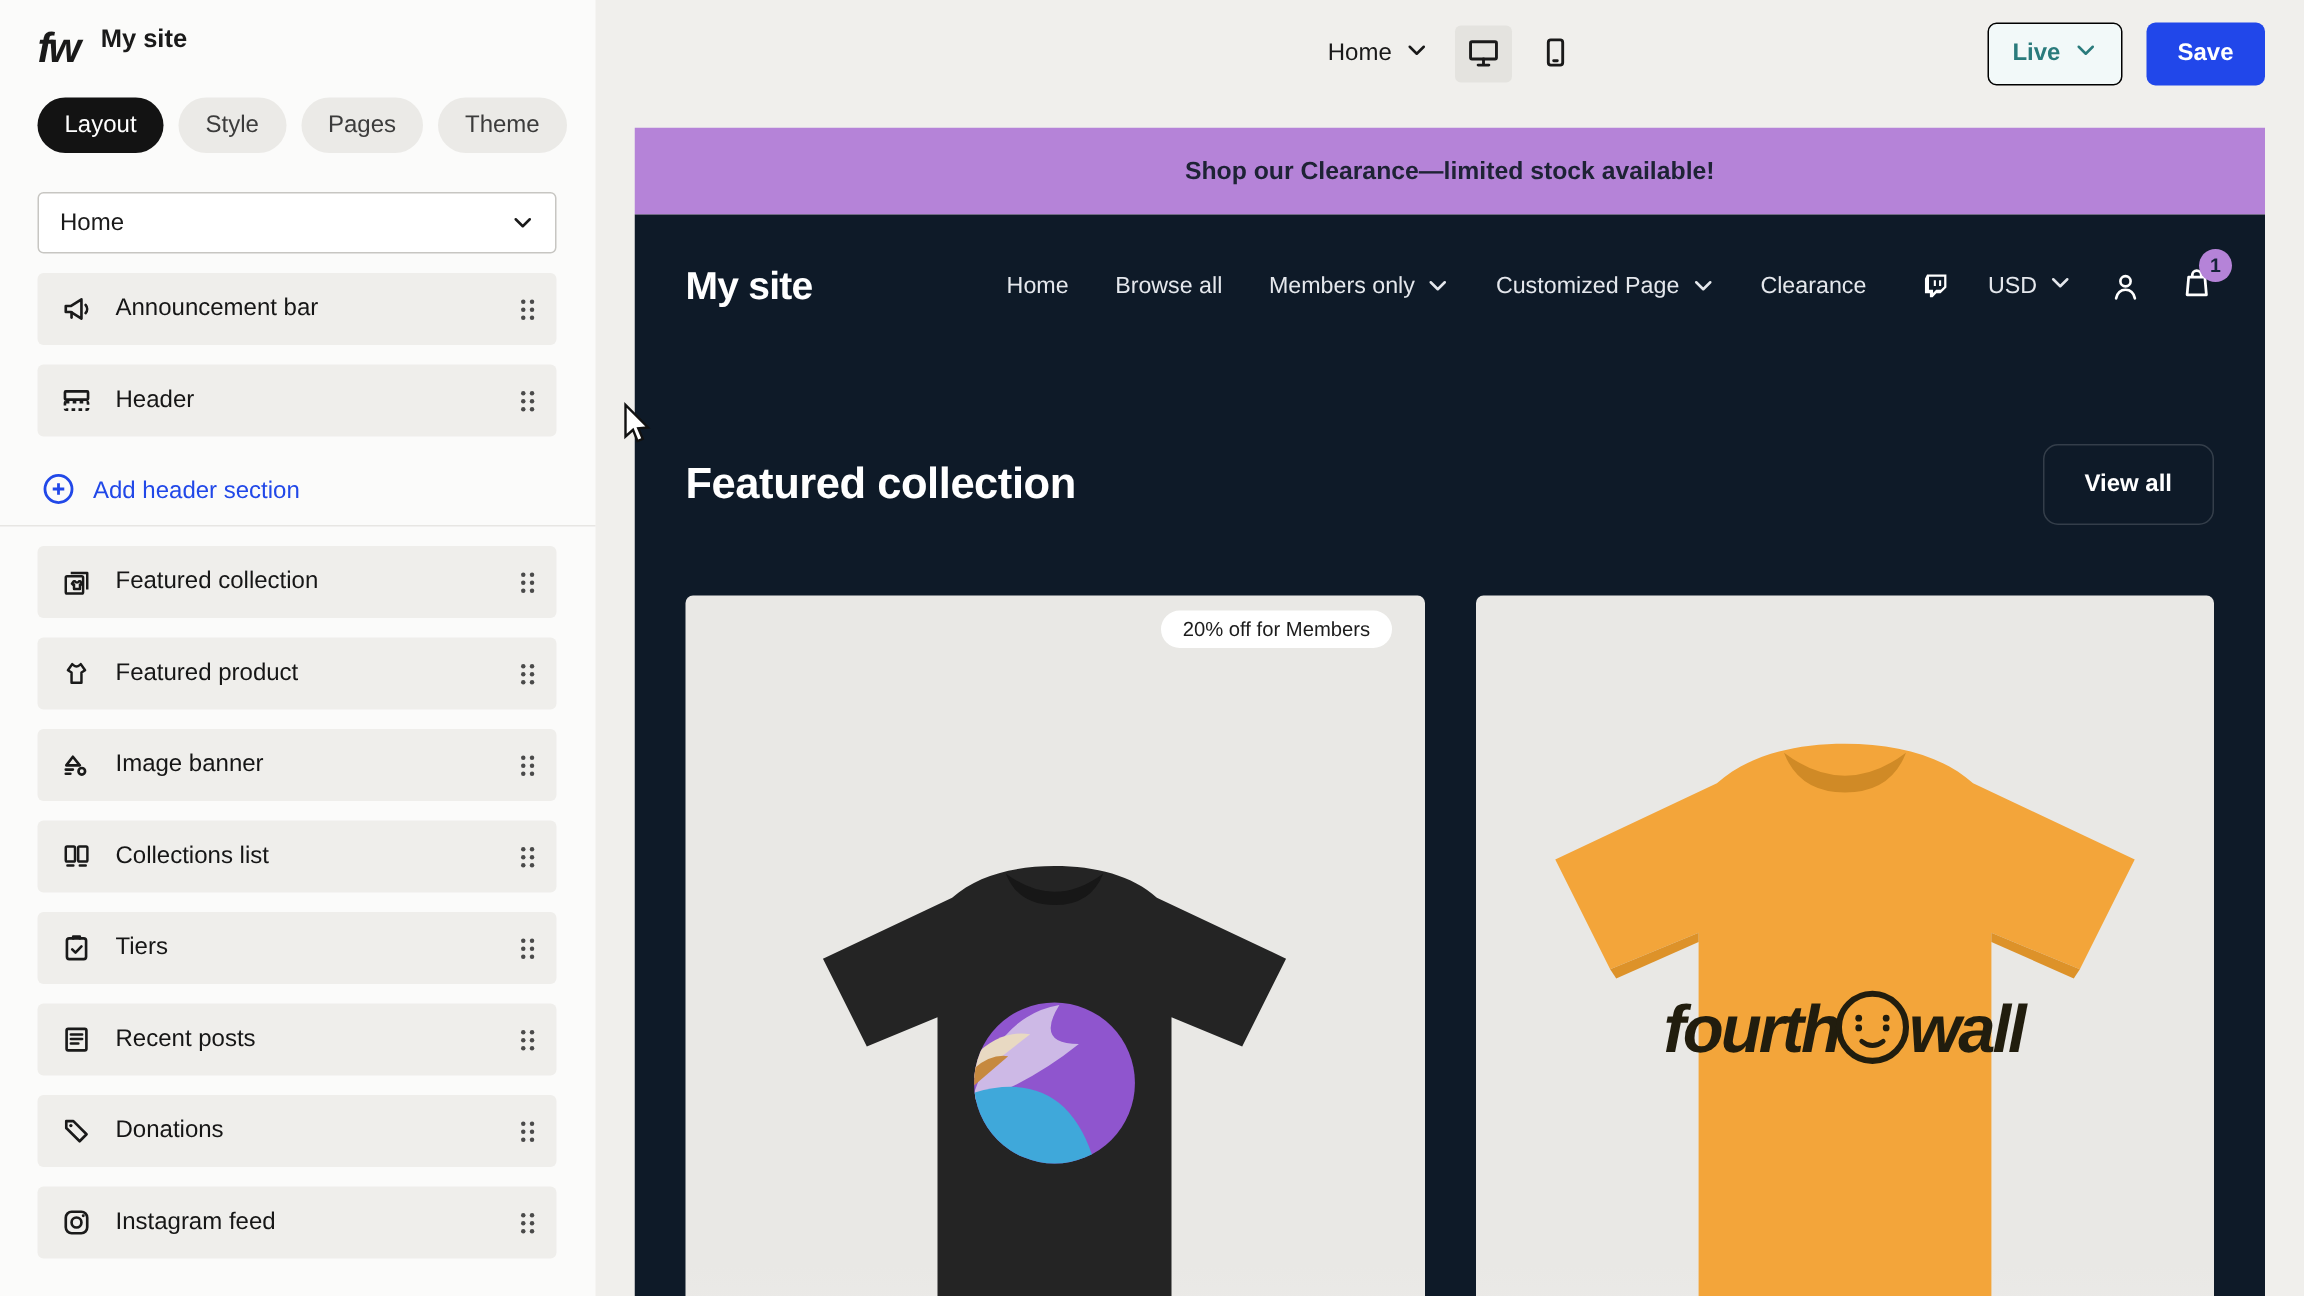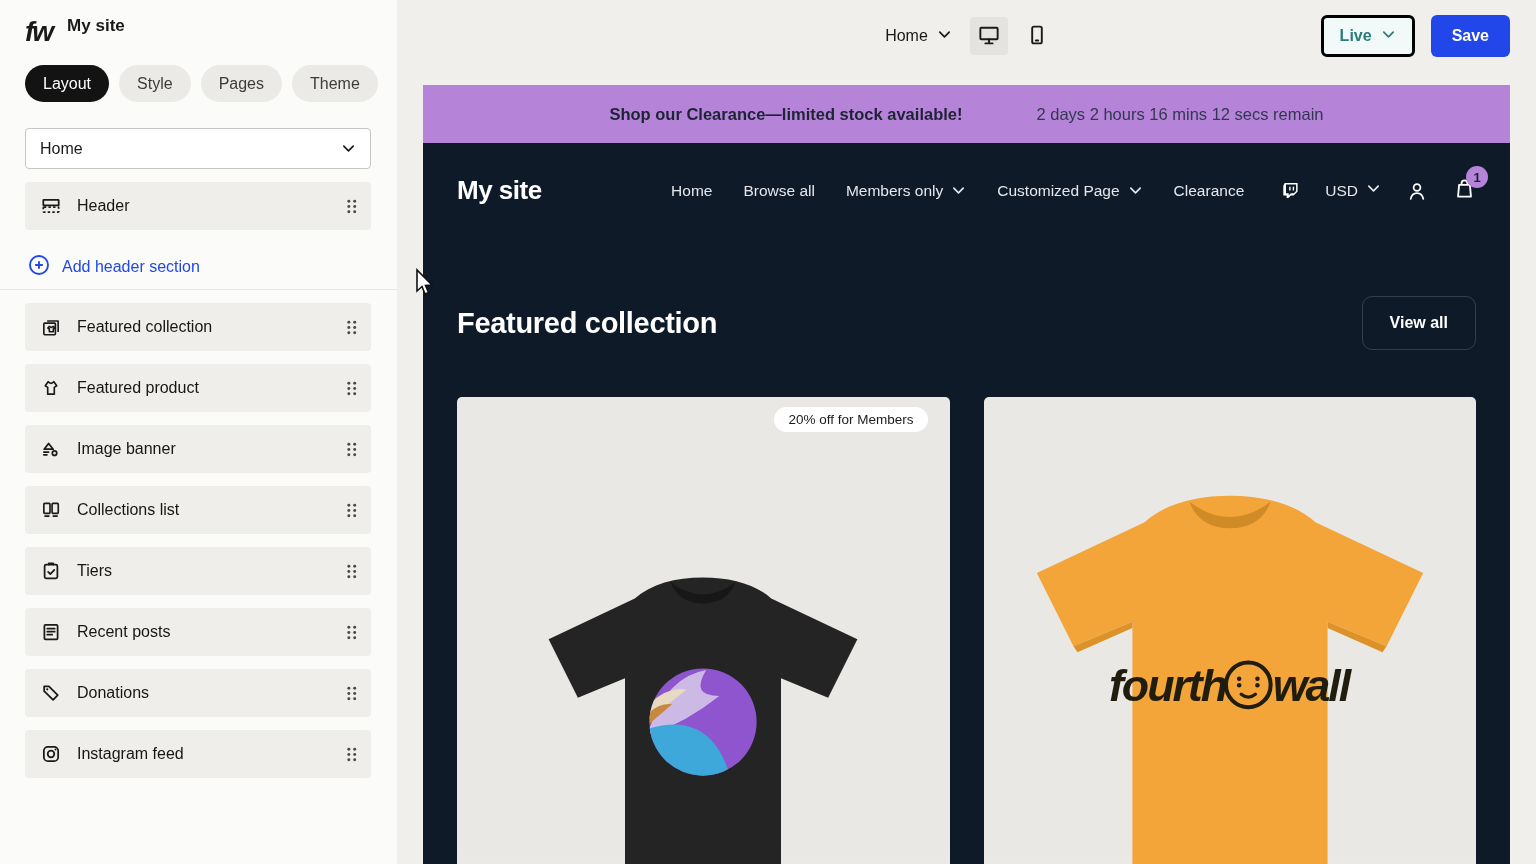--- a/index.html
+++ b/index.html
@@ -55,21 +55,21 @@
     display:flex; align-items:center; gap:9px; border:none; background:none;
     font-family:inherit; font-size:16px; color:#191919; cursor:pointer; padding:0 8px;
   }
   .device-btn {
     width:38px; height:38px; border:none; background:none; border-radius:4px;
     display:flex; align-items:center; justify-content:center; color:#1a1a1a; cursor:pointer;
   }
   .device-btn.active { background:#e4e3df; }
   .topbar-right { position:absolute; right:26px; top:15px; display:flex; gap:16px; height:42px; }
   .live-btn {
-    display:flex; align-items:center; gap:9px; border:3px solid #000000; background:#f2f9f9;
+    display:flex; align-items:center; gap:9px; border:1px solid #000000; background:#f2f9f9;
     color:#2a7b7c; font-family:inherit; font-size:16px; font-weight:600;
     border-radius:6px; padding:0 16px; cursor:pointer;
   }
   .save-btn {
     border:none; background:#2147ea; color:#fff; font-family:inherit; font-size:16px;
     font-weight:bold; border-radius:6px; padding:0 21px; cursor:pointer;
   }
 
   .preview { position:absolute; left:26px; right:26px; top:85px; bottom:0; overflow:hidden; }
   .announcement {
@@ -147,20 +147,40 @@
       <span>Home</span>
       <span class="chev">
           <svg width="15" height="15" viewBox="0 0 16 16" fill="none" stroke="currentColor" stroke-width="1.8" stroke-linecap="round" stroke-linejoin="round">
             <path d="M3 5.5l5 5 5-5"></path>
           </svg>
         </span>
     </div>
 
     <div class="section-list">
 
+    <div class="section-item">
+          <span class="s-icon">
+            <svg width="22" height="22" viewBox="0 0 20 20" fill="none" stroke="currentColor" stroke-width="1.6" stroke-linejoin="round">
+              <path d="M3.5 8.2v3.6h3l6.5 4V4.2l-6.5 4h-3z"></path>
+              <path d="M7 12v3.2" stroke-linecap="round"></path>
+              <path d="M15.5 7.5a3.8 3.8 0 0 1 0 5" stroke-linecap="round"></path>
+            </svg>
+          </span>
+          <span class="s-label">Announcement bar</span>
+          <span class="drag">
+            <svg width="13" height="17" viewBox="0 0 12 16" fill="currentColor">
+              <circle cx="3.5" cy="3" r="1.4"></circle>
+              <circle cx="9" cy="3" r="1.4"></circle>
+              <circle cx="3.5" cy="8" r="1.4"></circle>
+              <circle cx="9" cy="8" r="1.4"></circle>
+              <circle cx="3.5" cy="13" r="1.4"></circle>
+              <circle cx="9" cy="13" r="1.4"></circle>
+            </svg>
+          </span>
+        </div>
         <div class="section-item">
           <span class="s-icon">
             <svg width="22" height="22" viewBox="0 0 20 20" fill="none" stroke="currentColor" stroke-width="1.6">
               <rect x="3" y="4.5" width="14" height="5" rx="0.5"></rect>
               <rect x="3" y="11" width="14" height="4.5" rx="0.5" stroke-dasharray="2.2 2"></rect>
             </svg>
           </span>
           <span class="s-label">Header</span>
           <span class="drag">
             <svg width="13" height="17" viewBox="0 0 12 16" fill="currentColor">
@@ -381,21 +401,20 @@
                 <path d="M3 5.5l5 5 5-5"></path>
               </svg></span>
         </button>
         <button class="save-btn">Save</button>
       </div>
     </div>
 
     <div class="preview">
       <div class="announcement">
         <span class="ann-msg">Shop our Clearance—limited stock available!</span>
-        <span class="ann-count">2 days 2 hours 16 mins 12 secs remain</span>
       </div>
 
       <div class="site-body">
         <header class="site-header">
           <span class="site-logo">My site</span>
           <nav class="site-nav">
 
           <a class="nav-link">
                 <span>Home</span>
 

